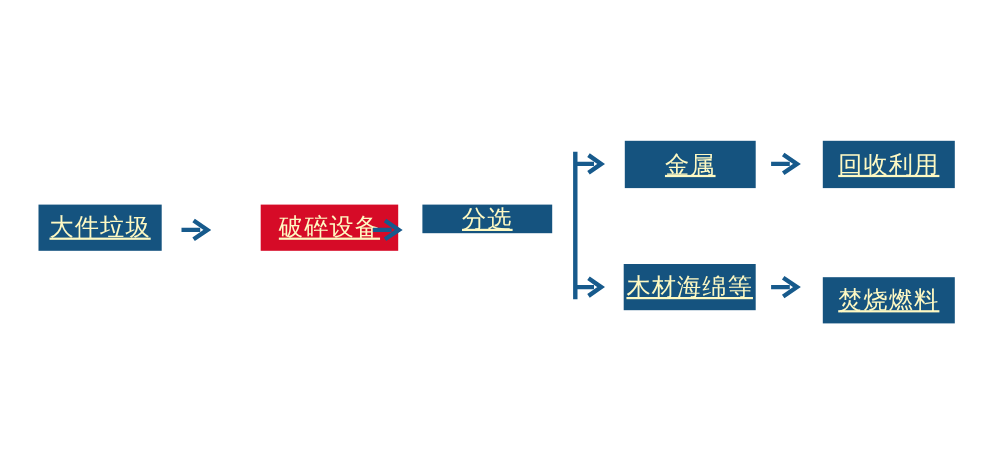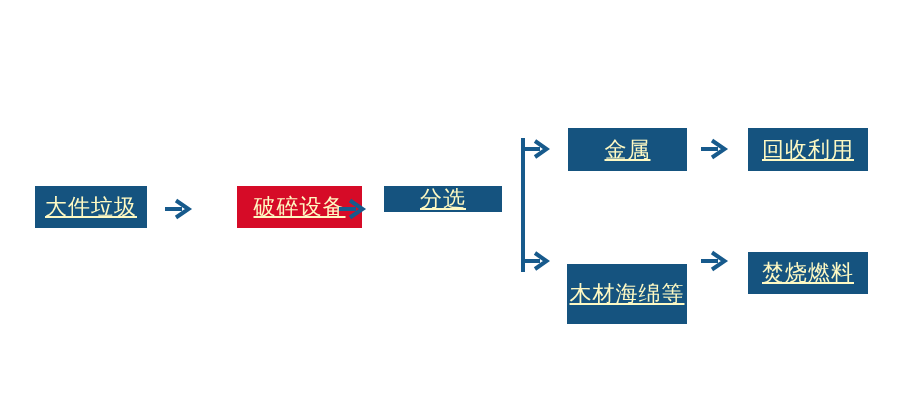--- a/index.html
+++ b/index.html
@@ -35,21 +35,21 @@
   
   #n-bulky   { left: 35px;  top: 186px; width: 112px; height: 42px; }
   #a1        { left: 164px; top: 198px; }
   #n-crush   { left: 205px; top: 186px; width: 125px; height: 42px; margin-left: 32px; }
   #a2        { left: 338px; top: 198px; }
   #n-sort    { left: 384px; top: 186px; width: 118px; height: 26px; }
   #bracket   { left: 517px; top: 134px; }
   #n-metal   { left: 568px; top: 128px; width: 119px; height: 43px; }
   #a3        { left: 700px; top: 138px; }
   #n-recycle { left: 748px; top: 128px; width: 120px; height: 43px; }
-  #n-wood    { left: 567px; top: 240px; width: 120px; height: 60px; margin-top: 24px; }
+  #n-wood    { left: 567px; top: 240px; width: 120px; height: 42px; }
   #a4        { left: 700px; top: 250px; }
   #n-fuel    { left: 748px; top: 252px; width: 120px; height: 42px; }
 </style>
 </head>
 <body>
 
 <div class="stage">
 
   <div id="n-bulky" class="node node-blue">大件垃圾</div>
 

